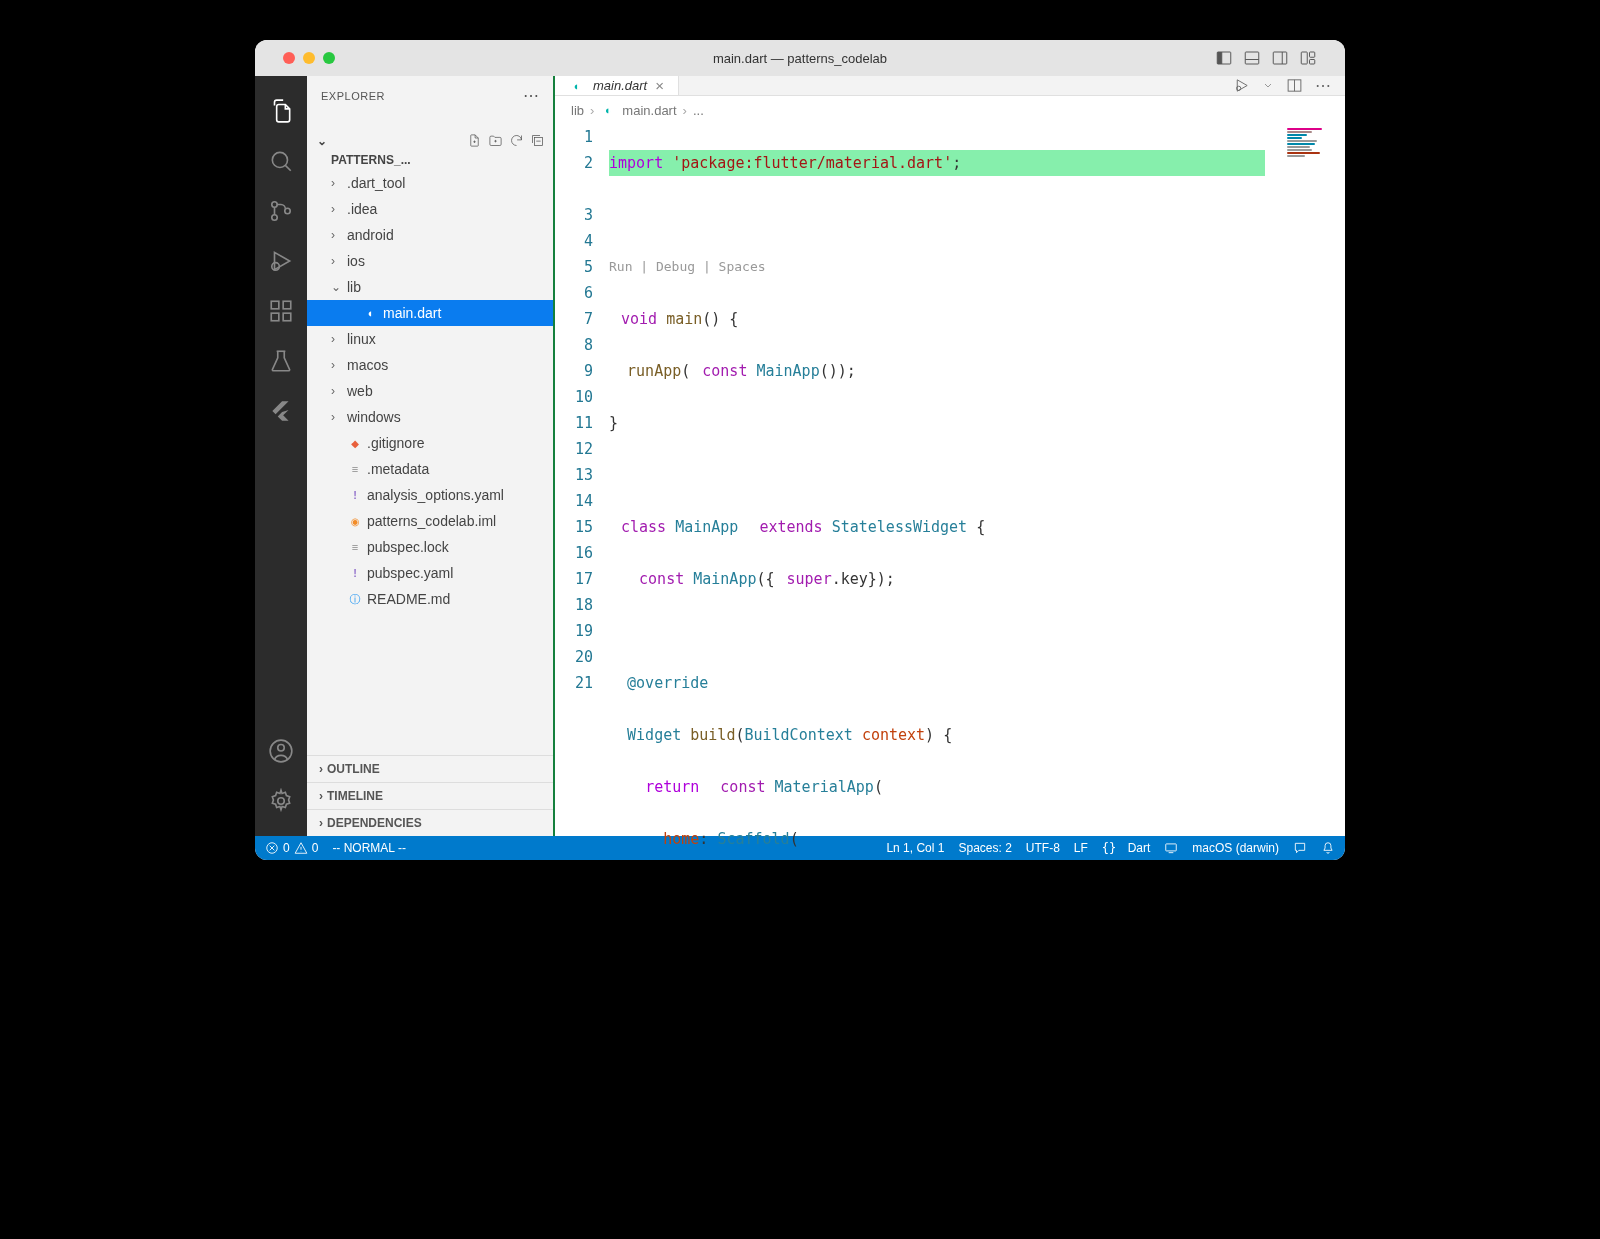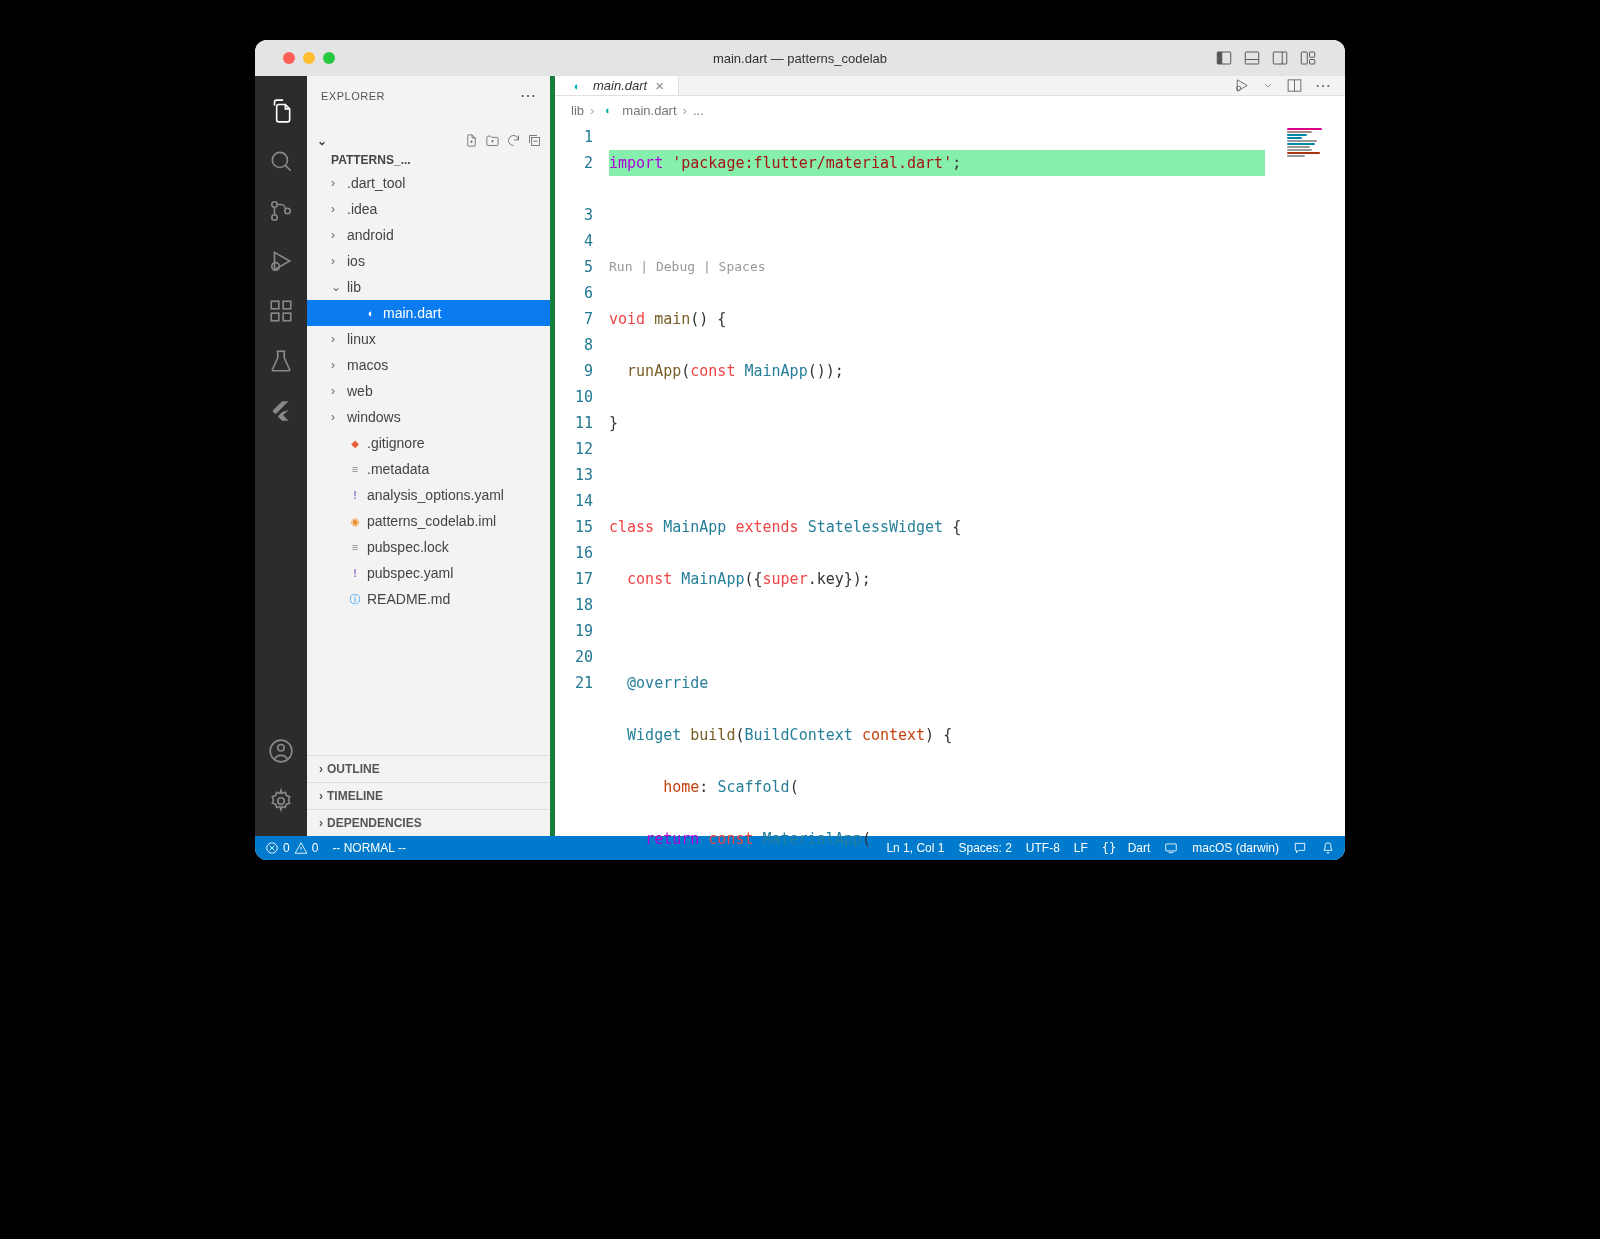--- a/index.html
+++ b/index.html
@@ -12,21 +12,21 @@
 .dot.yellow { background: #febc2e; }
 .dot.green { background: #28c840; }
 .title { position: absolute; left: 50%; transform: translateX(-50%); font-size: 13px; color: #333; }
 .titlebar-right { margin-left: auto; display: flex; gap: 10px; }
 .titlebar-icon { width: 18px; height: 18px; stroke: #555; fill: none; stroke-width: 1.3; }
 .main { flex: 1; display: flex; min-height: 0; }
 .activitybar { width: 52px; background: #2c2c2c; display: flex; flex-direction: column; align-items: center; padding: 10px 0; }
 .activity-icon { width: 26px; height: 26px; margin: 12px 0; stroke: #888; fill: none; stroke-width: 1.5; cursor: pointer; }
 .activity-icon.active { stroke: #fff; }
 .activity-spacer { flex: 1; }
-.sidebar { width: 248px; background: #f3f3f3; border-right: 5px solid #15803d; display: flex; flex-direction: column; }
+.sidebar { width: 248px; background: #f3f3f3; border-right: 2px solid #15803d; display: flex; flex-direction: column; }
 .sidebar-header { display: flex; align-items: center; padding: 10px 14px 6px; color: #555; font-size: 11px; }
 .sidebar-header .label { flex: 1; letter-spacing: 0.5px; }
 .sidebar-header .dots { font-size: 16px; color: #555; }
 .folder-row { display: flex; align-items: center; padding: 3px 8px 3px 10px; font-size: 12px; font-weight: 700; color: #444; gap: 4px; }
 .folder-row .name { flex: 1; white-space: nowrap; overflow: hidden; text-overflow: ellipsis; margin-top: 39px; }
 .folder-actions { display: flex; gap: 6px; }
 .folder-actions svg { width: 15px; height: 15px; stroke: #555; fill: none; stroke-width: 1.2; }
 .tree { flex: 1; overflow: auto; }
 .tree-item { display: flex; align-items: center; height: 26px; font-size: 14px; color: #444; cursor: pointer; padding-left: 20px; gap: 4px; }
 .tree-item.d1 { padding-left: 24px; }
@@ -50,21 +50,21 @@
 .tab-actions { margin-left: auto; display: flex; align-items: center; gap: 12px; padding: 0 14px; }
 .tab-actions svg { width: 17px; height: 17px; stroke: #666; fill: none; stroke-width: 1.3; }
 .breadcrumb { padding: 6px 16px; font-size: 13px; color: #777; display: flex; align-items: center; gap: 6px; }
 .breadcrumb .sep { color: #aaa; }
 .editor { flex: 1; display: flex; font-family: ui-monospace, Menlo, monospace; font-size: 15px; line-height: 26px; position: relative; }
 .gutter { width: 54px; text-align: right; color: #237893; padding-right: 16px; }
 .gutter .ln { height: 26px; }
 .code { flex: 1; white-space: pre; color: #333; padding-right: 80px; }
 .code .line { height: 26px; }
 .codelens { color: #999; font-size: 13px; height: 26px; }
-.tok-kw1 { color: #ef4444; }
+.tok-kw1 { color: #a21caf; margin-left: 12px; }
 .tok-kw2 { color: #af00db; }
 .tok-str { color: #a31515; }
 .tok-type { color: #267f99; }
 .tok-fn { color: #795e26; }
 .tok-anno { color: #267f99; }
 .tok-param { color: #c2410c; }
 .tok-punc { color: #333; }
 .line1hl { background: #86efac; }
 .minimap { position: absolute; right: 8px; top: 4px; width: 50px; height: 46px; }
 .mm-line { height: 2px; margin-bottom: 1px; border-radius: 1px; }
@@ -339,22 +339,22 @@
 <div class="codelens">Run | Debug | Spaces</div>
 <div class="line"><span class="tok-kw1">void</span><span> </span><span class="tok-fn">main</span><span class="tok-punc">() {</span></div>
 <div class="line"><span>  </span><span class="tok-fn">runApp</span><span class="tok-punc">(</span><span class="tok-kw1">const</span><span> </span><span class="tok-type">MainApp</span><span class="tok-punc">());</span></div>
 <div class="line"><span class="tok-punc">}</span></div>
 <div class="line"></div>
 <div class="line"><span class="tok-kw1">class</span><span> </span><span class="tok-type">MainApp</span><span> </span><span class="tok-kw1">extends</span><span> </span><span class="tok-type">StatelessWidget</span><span class="tok-punc"> {</span></div>
 <div class="line"><span>  </span><span class="tok-kw1">const</span><span> </span><span class="tok-type">MainApp</span><span class="tok-punc">({</span><span class="tok-kw1">super</span><span class="tok-punc">.key});</span></div>
 <div class="line"></div>
 <div class="line"><span>  </span><span class="tok-anno">@override</span></div>
 <div class="line"><span>  </span><span class="tok-type">Widget</span><span> </span><span class="tok-fn">build</span><span class="tok-punc">(</span><span class="tok-type">BuildContext</span><span> </span><span class="tok-param">context</span><span class="tok-punc">) {</span></div>
+<div class="line"><span>    </span><span class="tok-kw2">return</span><span> </span><span class="tok-kw1">const</span><span> </span><span class="tok-type">MaterialApp</span><span class="tok-punc">(</span></div>
 <div class="line"><span>      </span><span class="tok-param">home</span><span class="tok-punc">: </span><span class="tok-type">Scaffold</span><span class="tok-punc">(</span></div>
-<div class="line"><span>    </span><span class="tok-kw2">return</span><span> </span><span class="tok-kw1">const</span><span> </span><span class="tok-type">MaterialApp</span><span class="tok-punc">(</span></div>
 
 
 
 
 
 
 
 
         </div>
         <div class="minimap">

